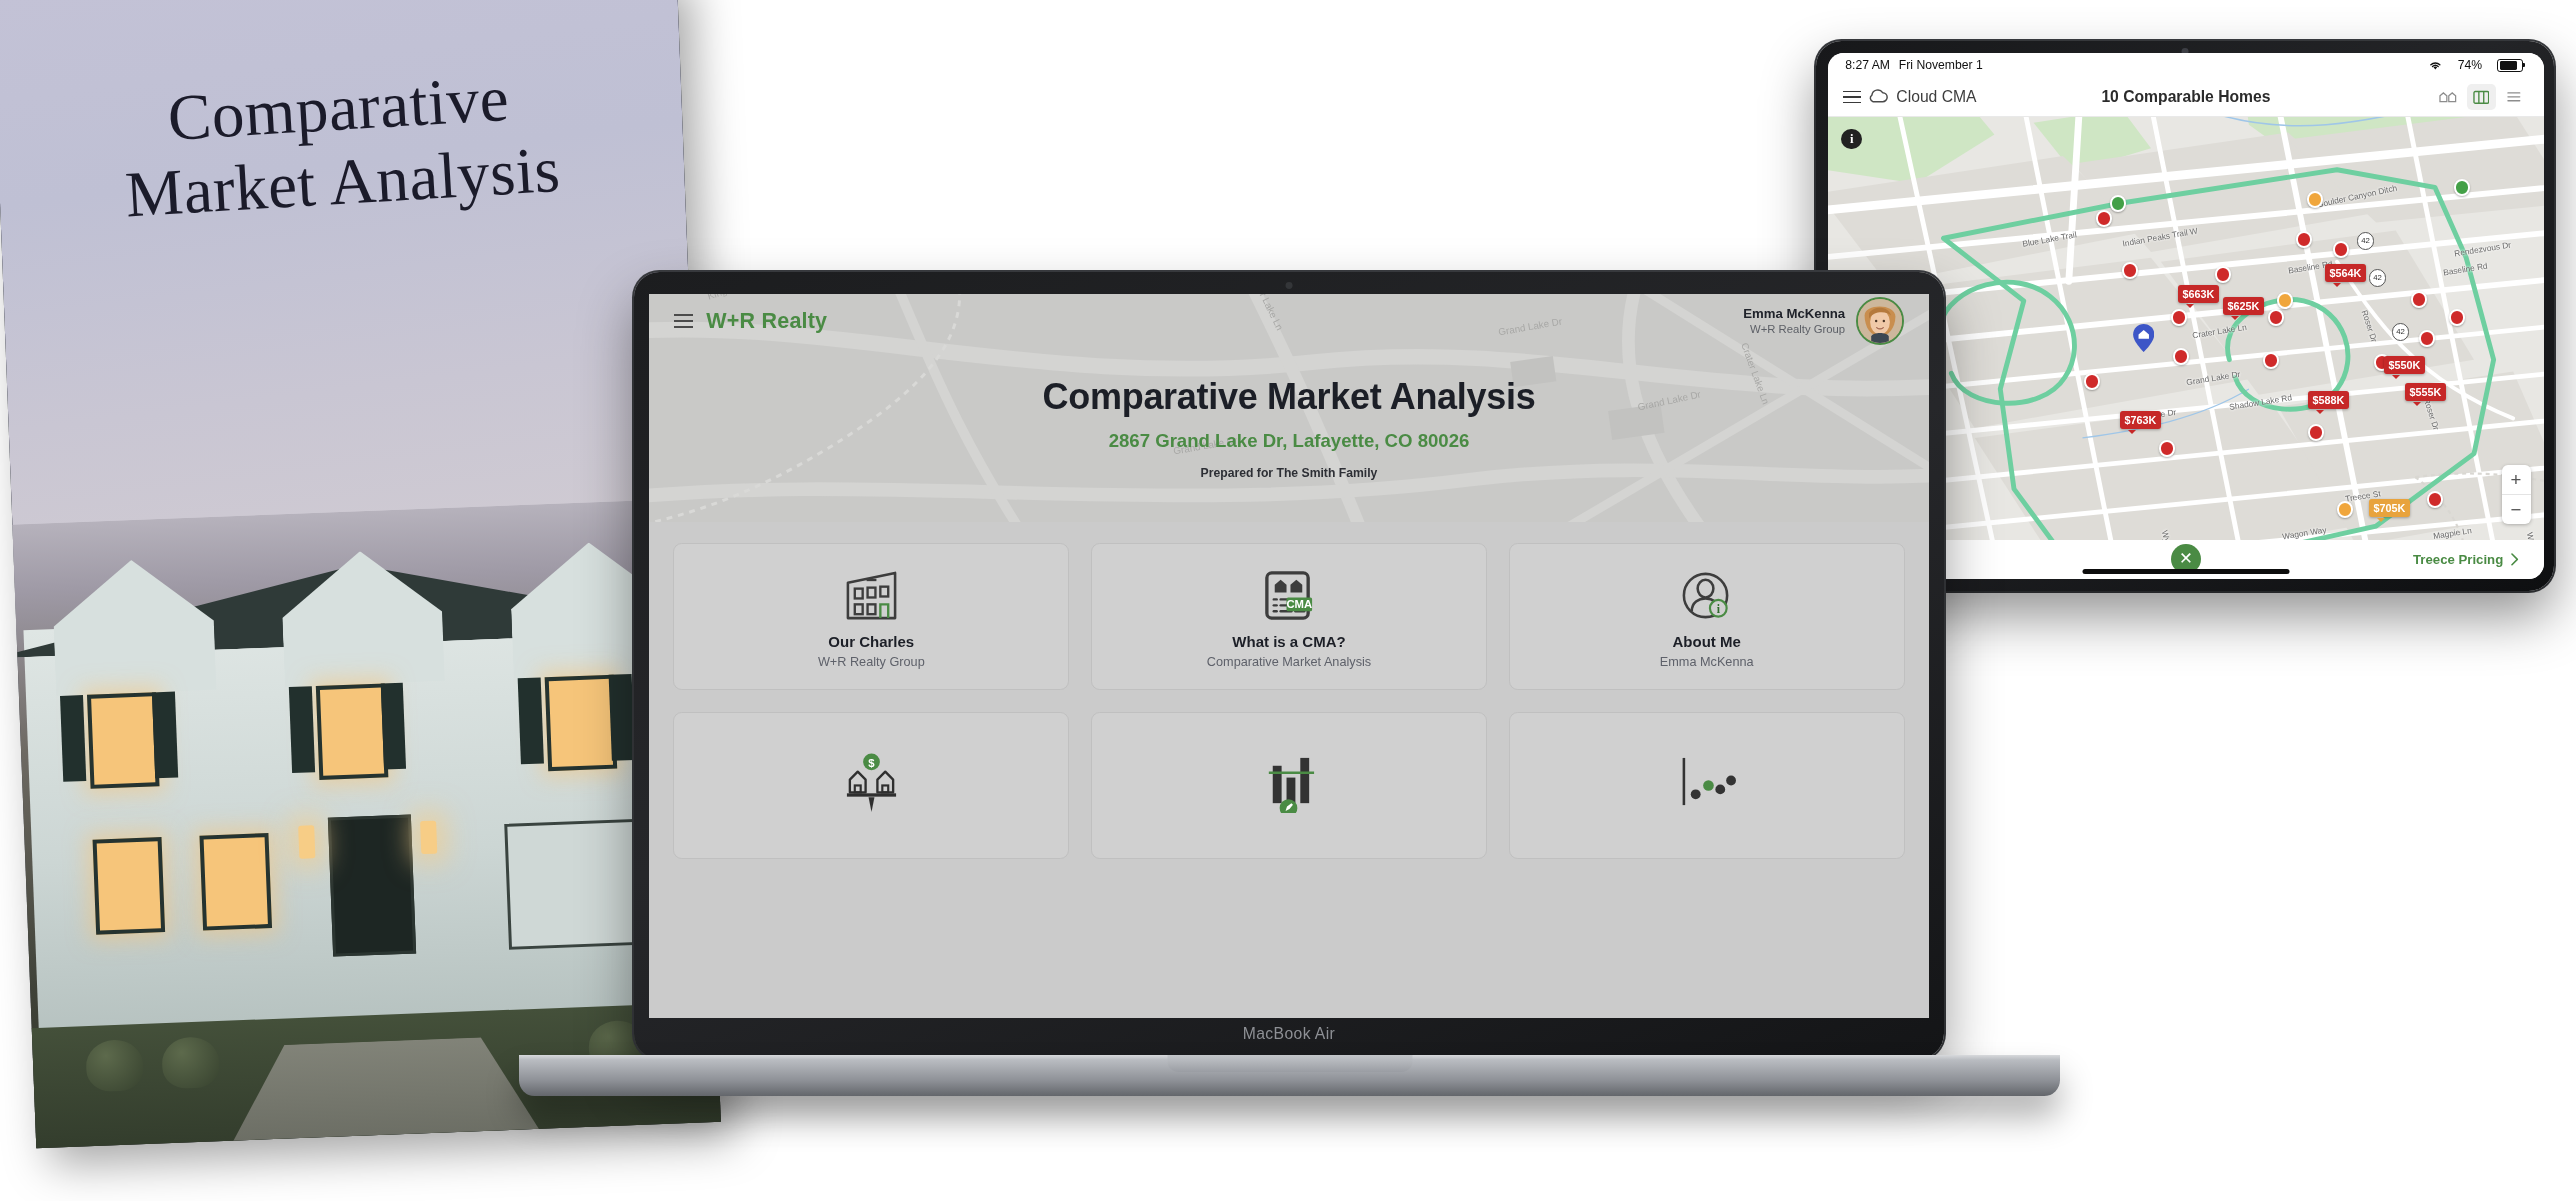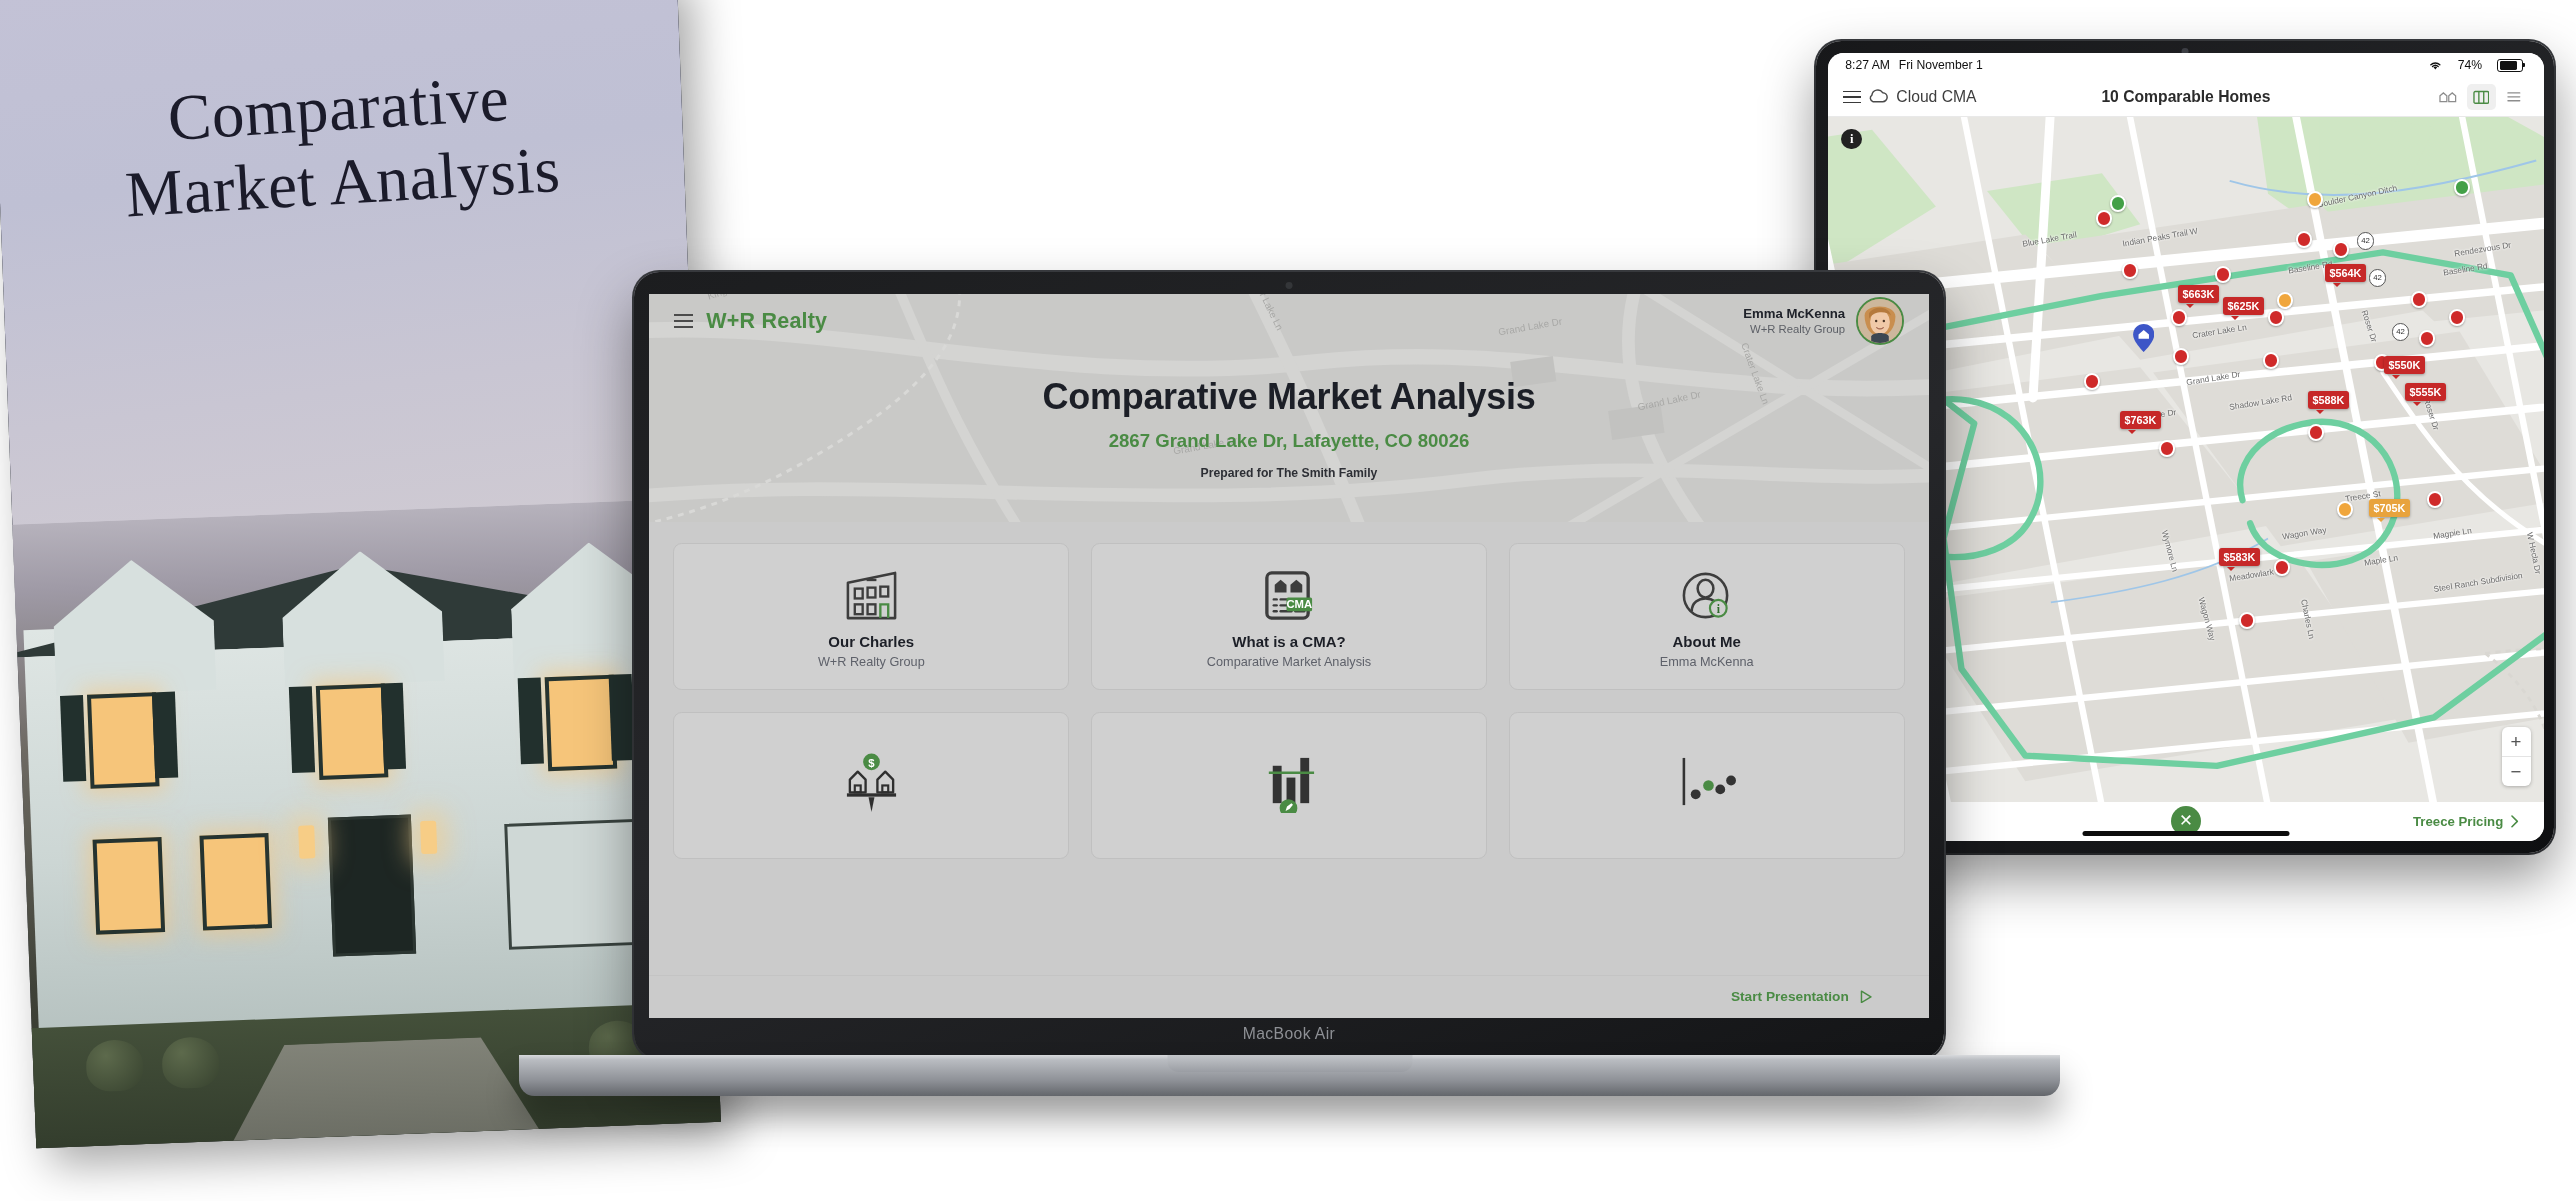--- a/index.html
+++ b/index.html
@@ -32,21 +32,21 @@
      background:linear-gradient(180deg,#44503a 0%,#2c3527 100%);}
   .path{position:absolute;left:28%;width:46%;bottom:0;height:20%;
      background:linear-gradient(180deg,#8d8d84,#6d6e66);
      clip-path:polygon(22% 0,78% 0,100% 100%,0 100%);opacity:.85;}
   .shrub{position:absolute;bottom:14%;width:57px;height:51px;border-radius:50% 50% 42% 42%;
      background:radial-gradient(circle at 35% 30%,#5d6a4c,#36412e);}
   .porchlight{position:absolute;width:15.7px;height:33px;background:#f7cd86;border-radius:2.9px;
      box-shadow:0 0 25.4px 9.8px rgba(247,205,134,.6);}
 
   
-  .ipad{position:absolute;left:1816px;top:41px;width:738px;height:812px;
+  .ipad{position:absolute;left:1816px;top:41px;width:738px;height:550px;
         background:linear-gradient(150deg,#17181a 0%,#232427 40%,#0e0f11 100%);
         border-radius:25.4px;padding:11.7px 9.8px 11.7px 11.7px;box-sizing:border-box;
         box-shadow:0 25.4px 53px rgba(0,0,0,.42), 0 0 0 2px #3a3c40;}
   .ipad-cam{position:absolute;left:50%;top:6.9px;width:6.9px;height:6.9px;border-radius:50%;
         background:#3c3e44;transform:translateX(-50%);}
   .ipad-screen{position:relative;width:100%;height:100%;border-radius:15.7px;overflow:hidden;
         background:#fff;}
   .ios-status{height:25.4px;display:flex;align-items:center;padding:0 21.5px 0 17.6px;
         font-size:12.2px;color:#111;background:#fff;box-sizing:border-box;}
   .ios-status .right{margin-left:auto;display:flex;align-items:center;gap:15px;}
@@ -573,28 +573,20 @@
                   <circle cx="34" cy="32" r="5.4" fill="#4a8b44"></circle>
                   <circle cx="46" cy="36" r="5" fill="#333"></circle>
                   <circle cx="57" cy="27" r="5" fill="#333"></circle>
                 </svg>
               </div>
             </div>
 
           </div>
         </div>
 
-        <div class="app-foot">
-          <div class="start-pres">
-            <span>Start Presentation</span>
-            <svg width="12.7" height="13.7" viewBox="0 0 13 14">
-              <path d="M1.5 1.2 L11.2 7 L1.5 12.8 Z" fill="none" stroke="#4a8b44" stroke-width="1.5" stroke-linejoin="round"></path>
-            </svg>
-          </div>
-        </div>
       </div>
 
     </div>
     <div class="mb-label">MacBook Air</div>
   </div>
   <div class="mb-base">
     <div class="mb-notch"></div>
   </div>
 </div>
 

